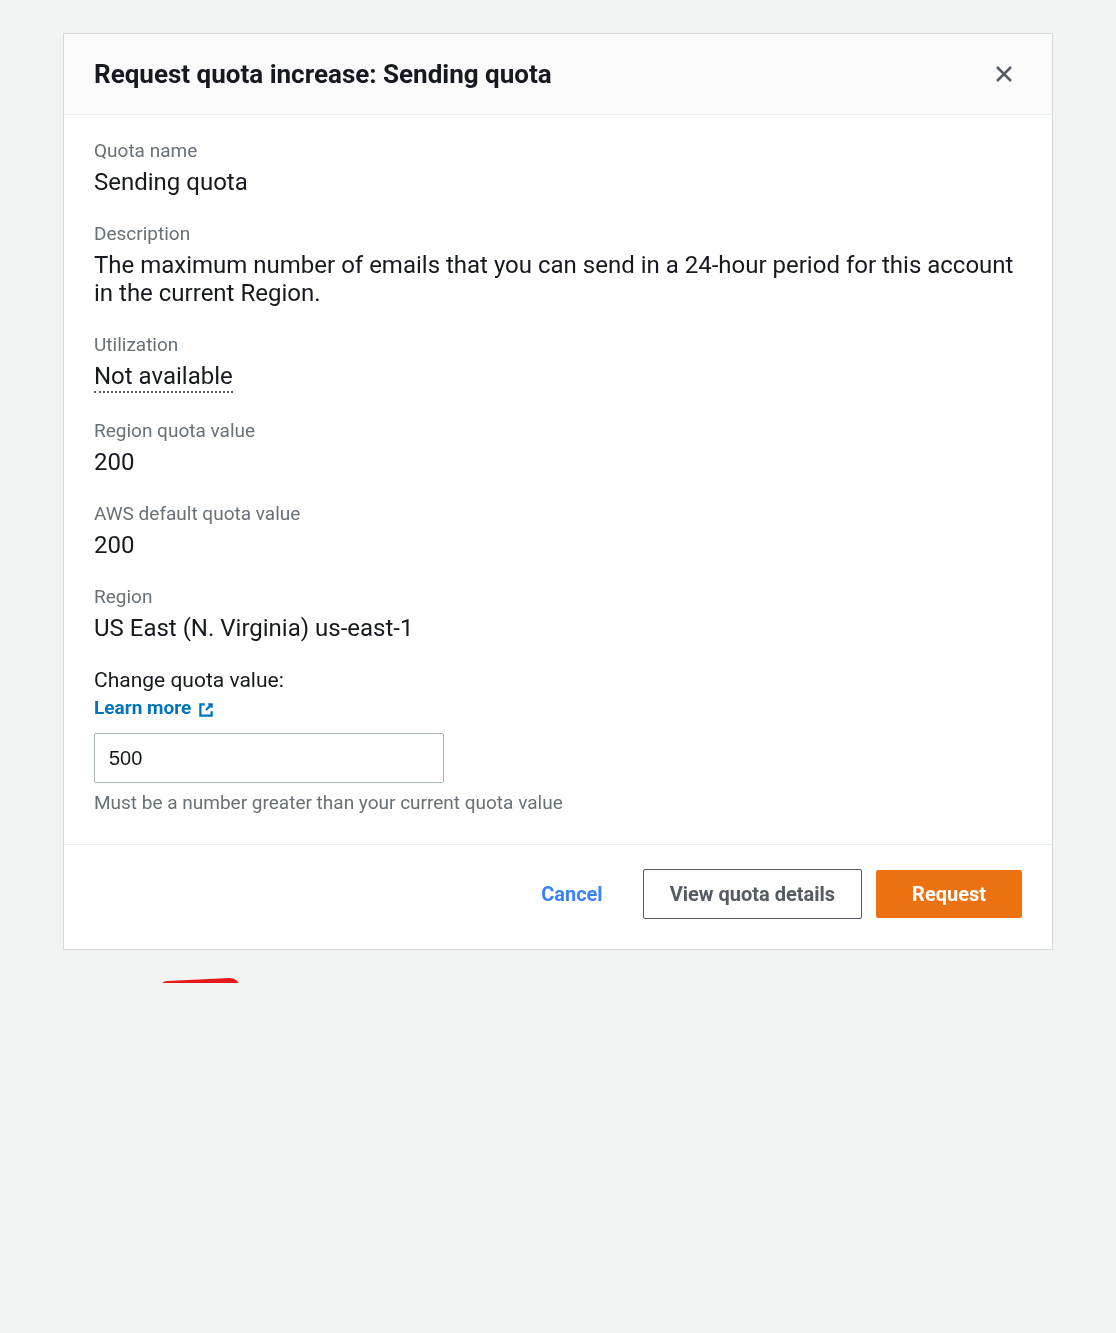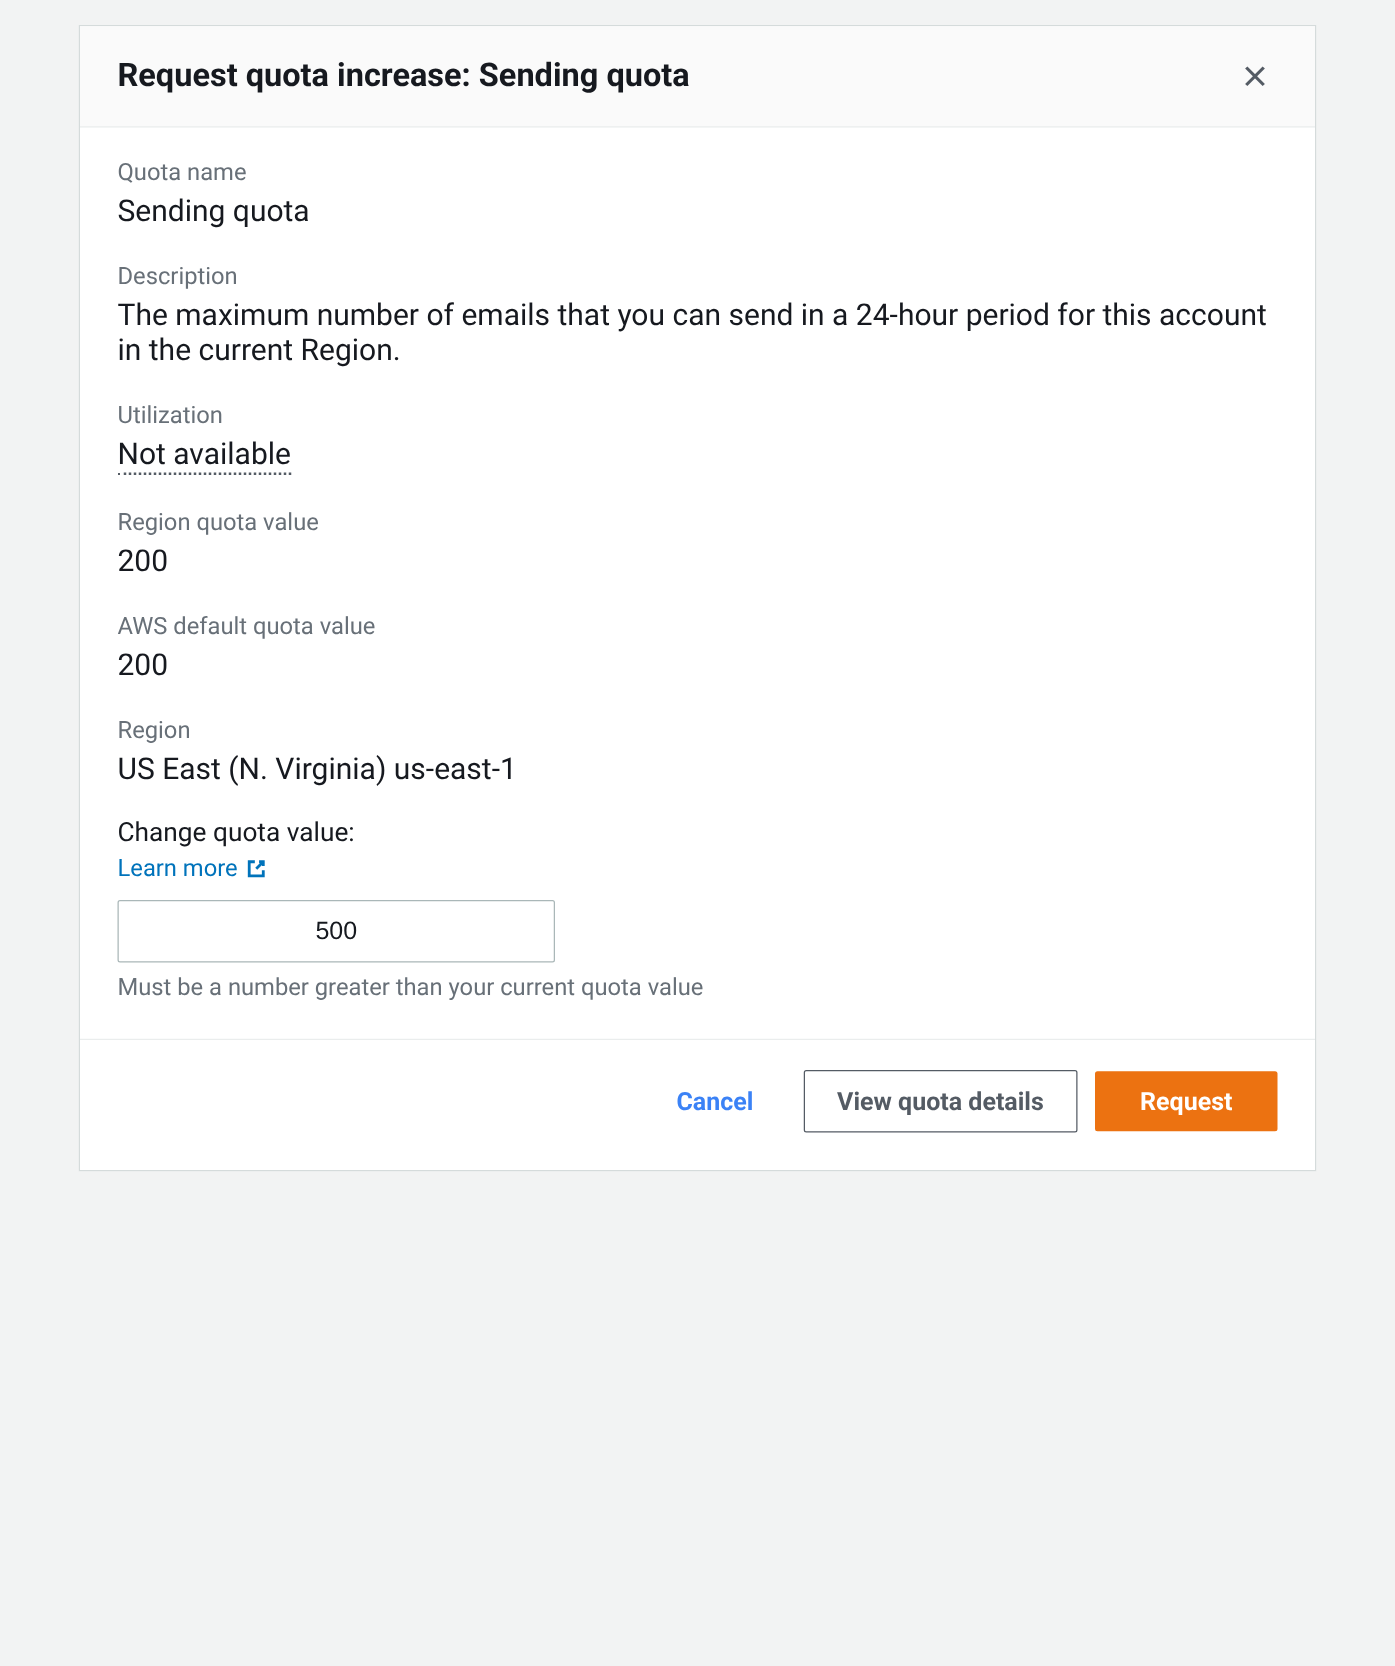--- a/index.html
+++ b/index.html
@@ -10,21 +10,21 @@
     body {
       font-family: -apple-system, BlinkMacSystemFont, "Amazon Ember", "Segoe UI", Roboto, sans-serif;
       background: #f2f3f3;
       padding: 20px;
       color: #16191f;
     }
     .modal {
       background: #fff;
       border: 1px solid #d5dbdb;
       max-width: 990px;
-      margin: 0 auto;
+      margin: 13px auto;
       display: flex;
       flex-direction: column;
     }
     .modal-header {
       display: flex;
       align-items: center;
       justify-content: space-between;
       padding: 22px 30px;
       border-bottom: 1px solid #eaeded;
       background: #fafafa;
@@ -75,43 +75,42 @@
       font-weight: 400;
       color: #16191f;
       margin-bottom: 4px;
     }
     .hint {
       font-size: 19px;
       color: #687078;
     }
     .link {
       color: #0073bb;
-      font-weight: 400;
+      font-weight: 700;
       cursor: pointer;
       display: inline-flex;
-      align-items: center;
+      align-items: flex-end;
       gap: 6px;
     }
     .link svg {
       width: 18px;
       height: 18px;
       stroke: #0073bb;
       fill: none;
       stroke-width: 2;
     }
     .quota-input {
       margin-top: 14px;
       width: 350px;
       height: 50px;
       border: 1px solid #aab7b8;
       border-radius: 2px;
       font-size: 20px;
       padding: 0 14px;
       color: #16191f;
-      text-align: center;
     }
     .input-hint {
       font-size: 19px;
       color: #687078;
       margin-top: 8px;
     }
     .modal-footer {
       display: flex;
       justify-content: flex-end;
       align-items: center;

